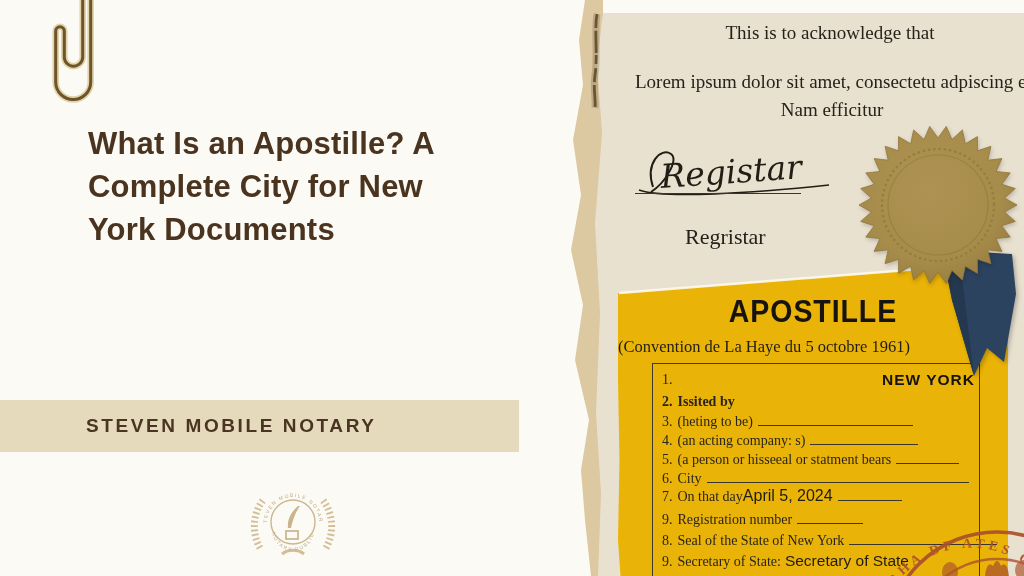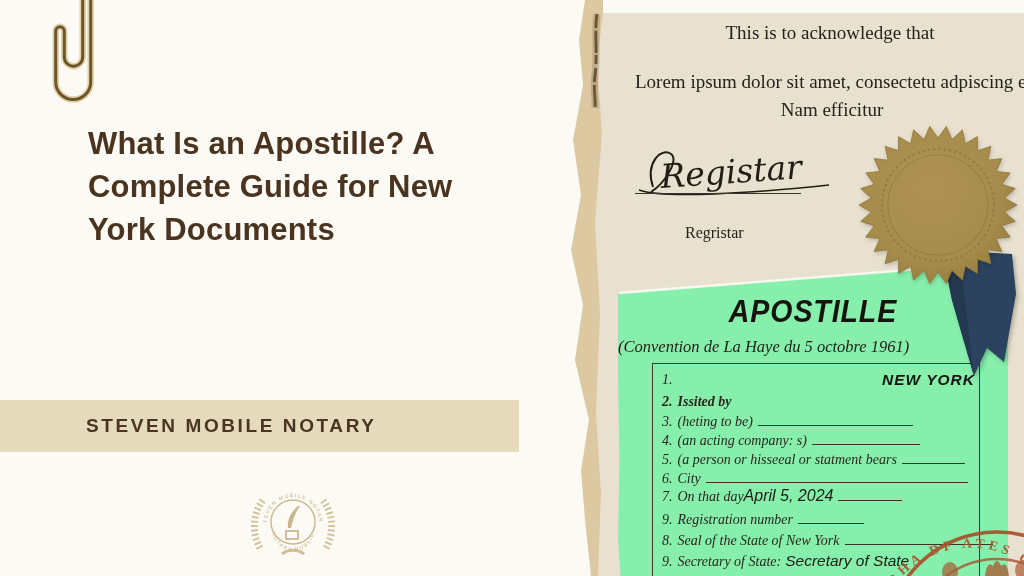--- a/index.html
+++ b/index.html
@@ -22,26 +22,26 @@
   .band{position:absolute;left:0;top:0;}
   .doc1{position:absolute;left:38px;top:13px;width:431px;height:563px;background:#E9E1D0;
         clip-path:polygon(10px 0,431px 0,431px 563px,5px 563px,8px 480px,3px 400px,7px 300px,2px 210px,9px 120px,4px 50px);
         filter:drop-shadow(-3px 2px 3px rgba(80,60,30,.25));
         font-family:"Liberation Serif",serif;color:#26221A;}
   .ackline{position:absolute;left:0;top:9px;width:474px;text-align:center;font-size:19px;}
   .loremline{position:absolute;left:42px;top:58px;width:400px;font-size:19px;white-space:nowrap;overflow:hidden;}
   .namline{position:absolute;left:0;top:86px;width:478px;text-align:center;font-size:19px;}
   .sig{position:absolute;left:40px;top:130px;}
   .sigline{position:absolute;left:42px;top:180px;width:166px;border-bottom:1.4px solid #3A352B;}
-  .siglabel{position:absolute;left:92px;top:211px;font-size:16px;}
-
-  .doc2{position:absolute;left:63px;top:260px;width:390px;height:316px;background:#86efac;
+  .siglabel{position:absolute;left:92px;top:211px;font-size:22px;}
+
+  .doc2{position:absolute;left:63px;top:260px;width:390px;height:316px;background:#eab308;
         clip-path:polygon(0 33px,390px 2px,390px 316px,2.5px 316px,0 280px,1.5px 200px,0 120px);
         filter:drop-shadow(-3px -3px 4px rgba(90,70,40,.35));
-        color:#201C14;font-style:italic;}
+        color:#201C14;}
   .ap-title{position:absolute;left:0;top:34px;width:390px;text-align:center;font-weight:bold;
             font-size:31px;letter-spacing:1px;transform:scaleX(.92);color:#17140F;}
   .ap-sub{position:absolute;left:0;top:77px;width:390px;text-align:left;
           font-family:"Liberation Serif",serif;font-size:16.5px;color:#221E16;}
   .ap-box{position:absolute;left:34px;top:103px;width:326px;height:213px;
           border:1.4px solid #3E3A31;border-bottom:none;}
   .arow{position:absolute;left:9px;right:4px;height:18px;font-family:"Liberation Serif",serif;
         font-size:14px;color:#2A251C;white-space:nowrap;}
   .rnum{margin-right:5px;}
   .blb{font-weight:bold;}
@@ -60,21 +60,21 @@
 
   <div class="hero">
 
     <svg class="paperclip" width="70" height="118" viewBox="0 0 70 118">
       <path d="M50.7,-6 L50.7,82 A17.5,17.5 0 0 1 15.7,82 L15.7,31 A4.3,4.3 0 0 1 24.3,31 L24.3,57 A9.2,9.2 0 0 0 42.7,57 L42.7,-6" fill="none" stroke="#DCCB9F" stroke-width="6.5" opacity="0.85"></path>
       <path d="M50.7,-6 L50.7,82 A17.5,17.5 0 0 1 15.7,82 L15.7,31 A4.3,4.3 0 0 1 24.3,31 L24.3,57 A9.2,9.2 0 0 0 42.7,57 L42.7,-6" fill="none" stroke="#6E5429" stroke-width="3"></path>
     </svg>
 
     <div class="title">
       <div>What Is an Apostille? A</div>
-      <div>Complete Guide for New</div>
+      <div>Complete City for New</div>
       <div>York Documents</div>
     </div>
 
     <div class="brandbar">
       <span>STEVEN MOBILE NOTARY</span>
     </div>
 
     <svg class="logo" width="94" height="74" viewBox="0 0 94 74">
       <defs>
         <path id="arcTop" d="M 21,37 A 26,26 0 0 1 73,37"></path>

